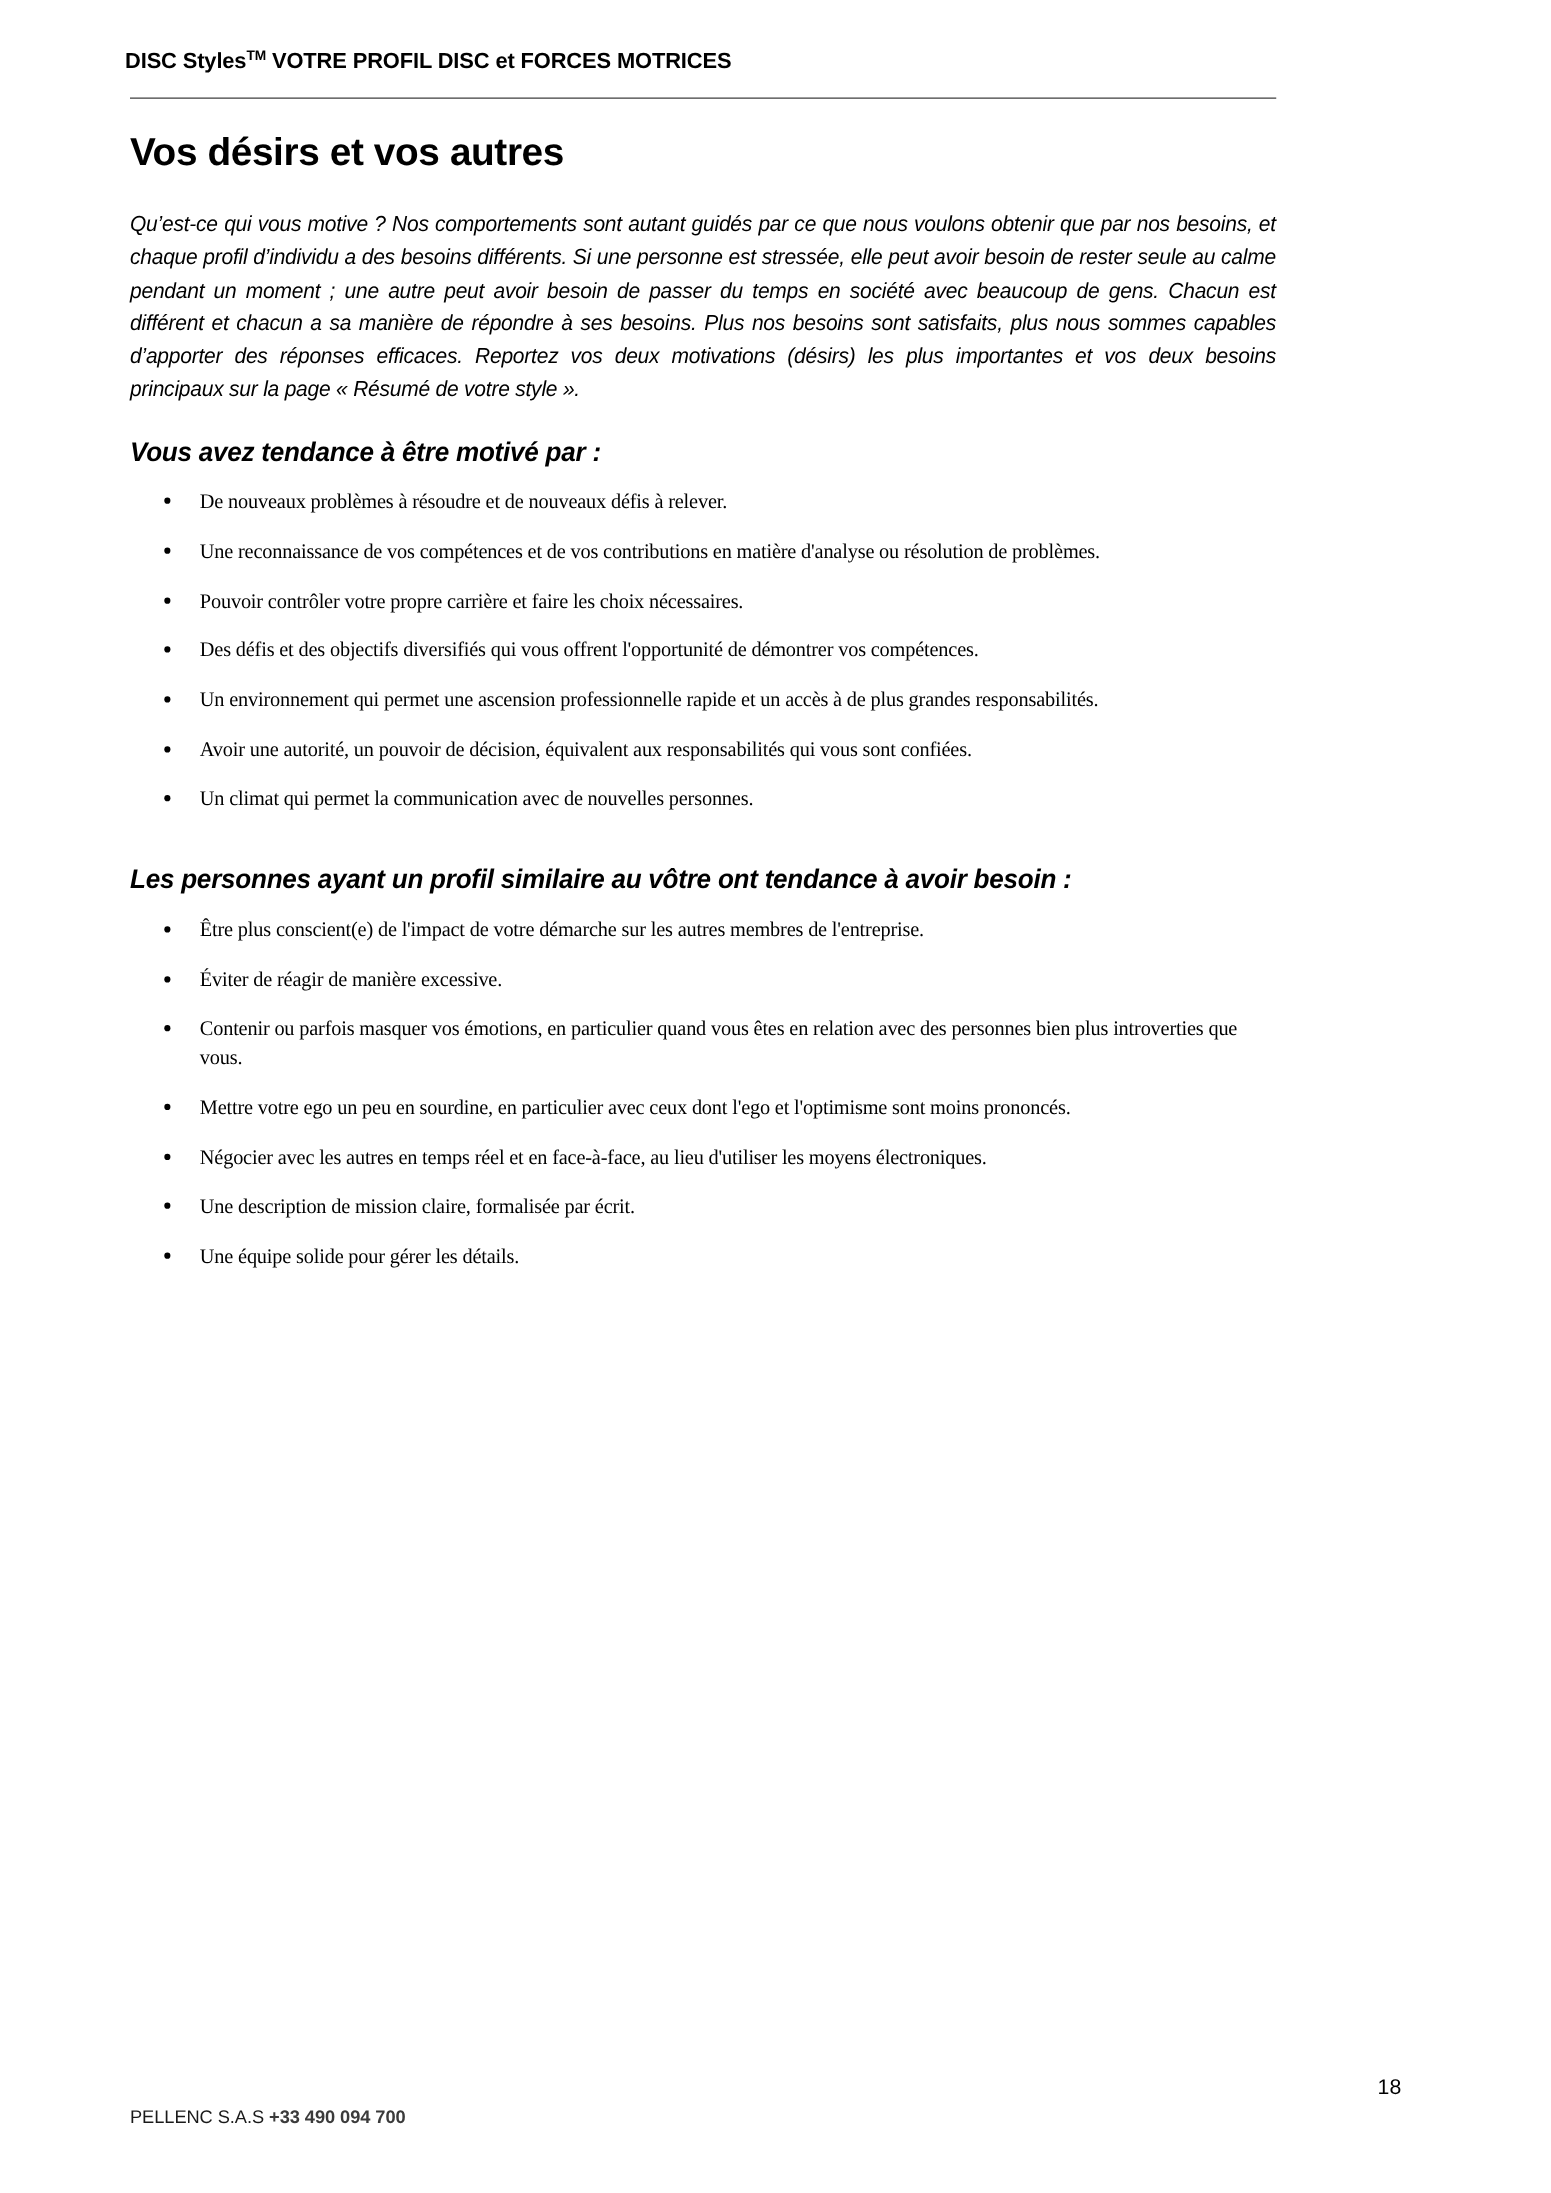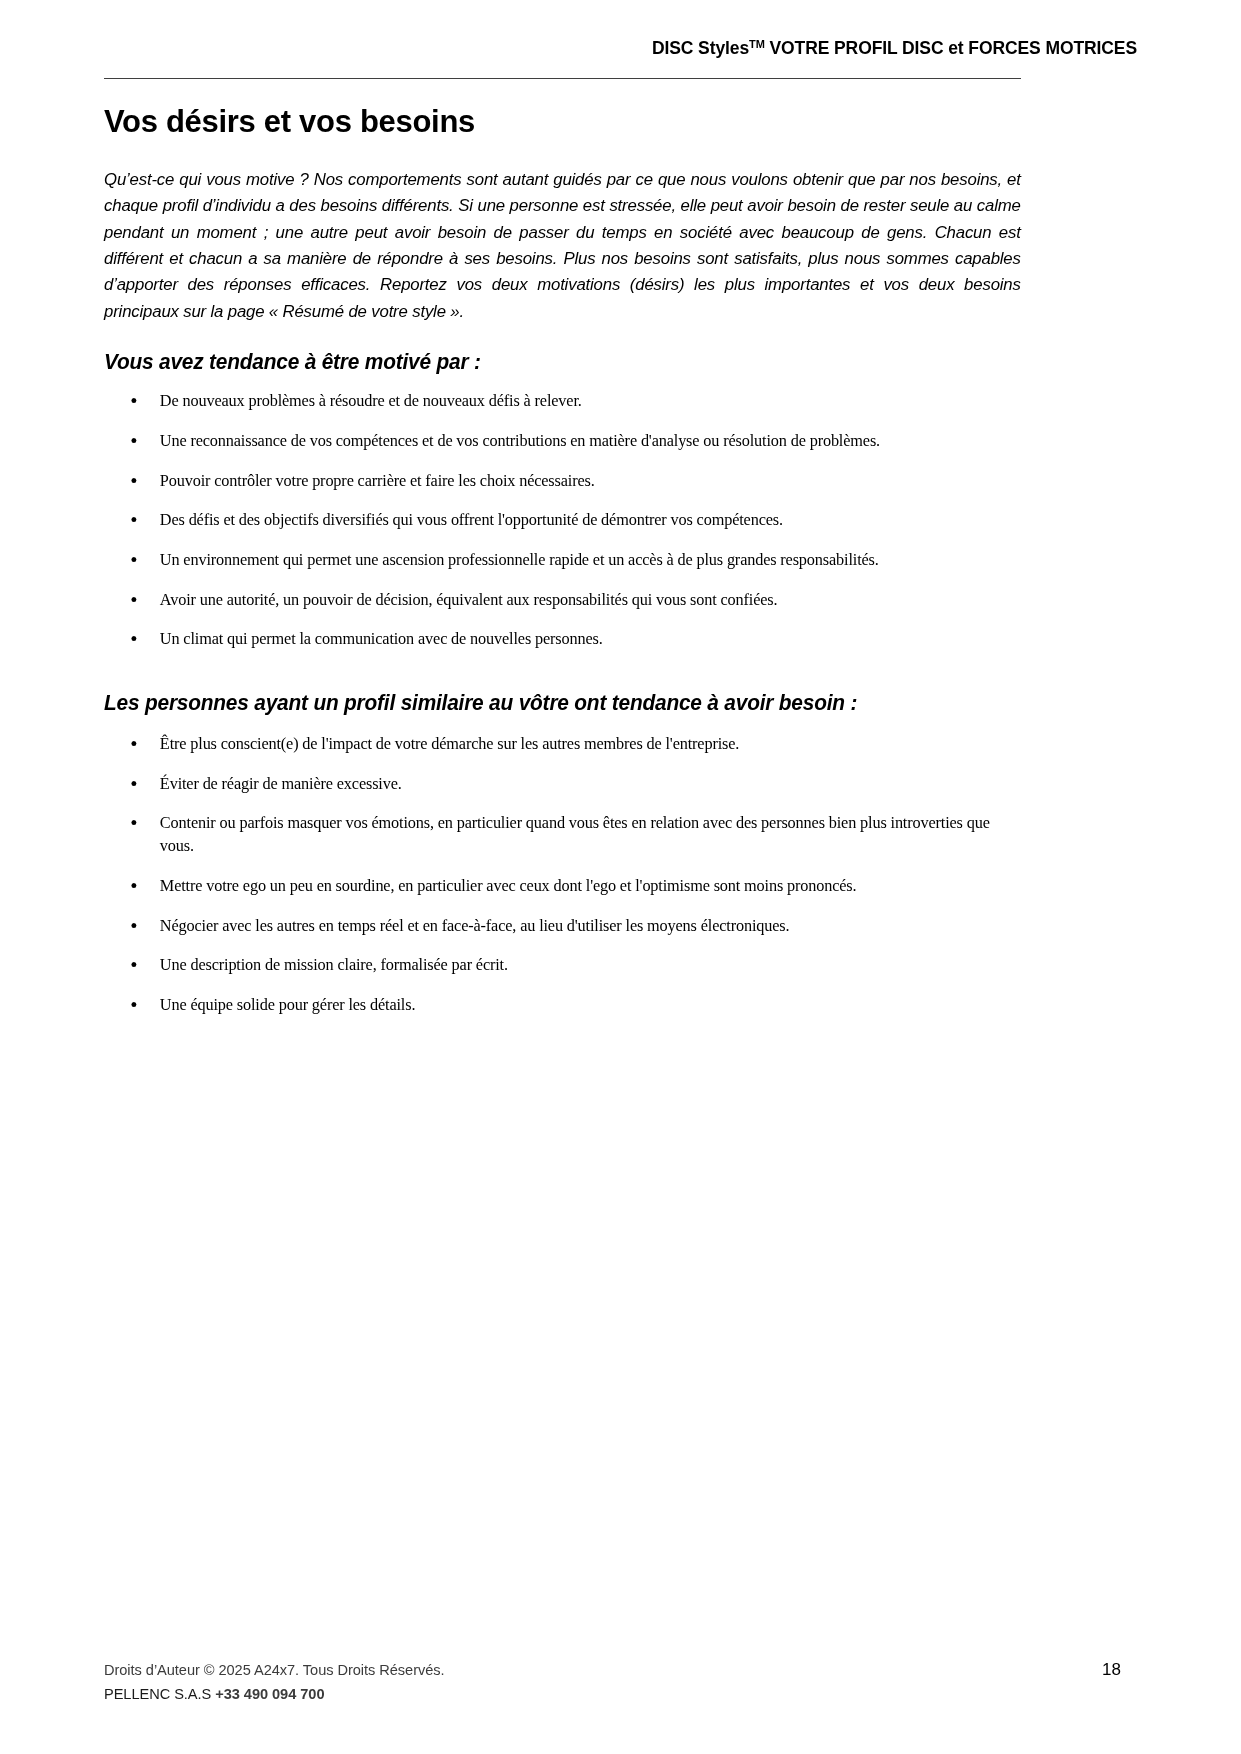--- a/index.html
+++ b/index.html
@@ -17,24 +17,23 @@
   }
   .page {
     position: absolute;
     inset: 0;
     padding: 0;
   }
 
   
   .header {
     position: absolute;
-    left: 120px;
+    left: 100px;
     top: 38px;
     width: 1017px;
-    text-align: right;
   }
   .header-title {
     font-size: 17.5px;
     font-weight: bold;
     letter-spacing: -0.1px;
     line-height: 1.2;
     white-space: nowrap;
   }
   .header-title sup {
     font-size: 11px;
@@ -176,21 +175,21 @@
 
   <div class="header">
     <div class="header-title">
       <span>DISC Styles</span><sup>TM</sup><span> VOTRE PROFIL DISC et FORCES MOTRICES</span>
     </div>
   </div>
   <div class="header-rule"></div>
 
   <div class="content">
 
-    <h1 class="doc-title">Vos désirs et vos besoins</h1>
+    <h1 class="doc-title">Vos désirs et vos autres</h1>
 
     <p class="intro">Qu’est-ce qui vous motive ? Nos comportements sont autant guidés par ce que nous voulons obtenir que par nos besoins, et chaque profil d’individu a des besoins différents. Si une personne est stressée, elle peut avoir besoin de rester seule au calme pendant un moment ; une autre peut avoir besoin de passer du temps en société avec beaucoup de gens. Chacun est différent et chacun a sa manière de répondre à ses besoins. Plus nos besoins sont satisfaits, plus nous sommes capables d’apporter des réponses efficaces. Reportez vos deux motivations (désirs) les plus importantes et vos deux besoins principaux sur la page « Résumé de votre style ».</p>
 
     <h2 class="sub-head">Vous avez tendance à être motivé par :</h2>
 
     <ul class="bullets">
       <li>
         <span class="bullet-dot"></span>
         <span>De nouveaux problèmes à résoudre et de nouveaux défis à relever.</span>
       </li>
@@ -250,21 +249,20 @@
       <li>
         <span class="bullet-dot"></span>
         <span>Une équipe solide pour gérer les détails.</span>
       </li>
     </ul>
 
   </div>
 
   <div class="footer-wrap">
     <div class="footer">
-      <div class="footer-line1">Droits d’Auteur © 2025 A24x7.   Tous Droits Réservés.</div>
       <div class="footer-line2">
         <span class="company">PELLENC S.A.S</span><span class="phone">+33 490 094 700</span>
       </div>
       <div class="page-number">18</div>
     </div>
   </div>
 
 </div>
 
 </body></html>

